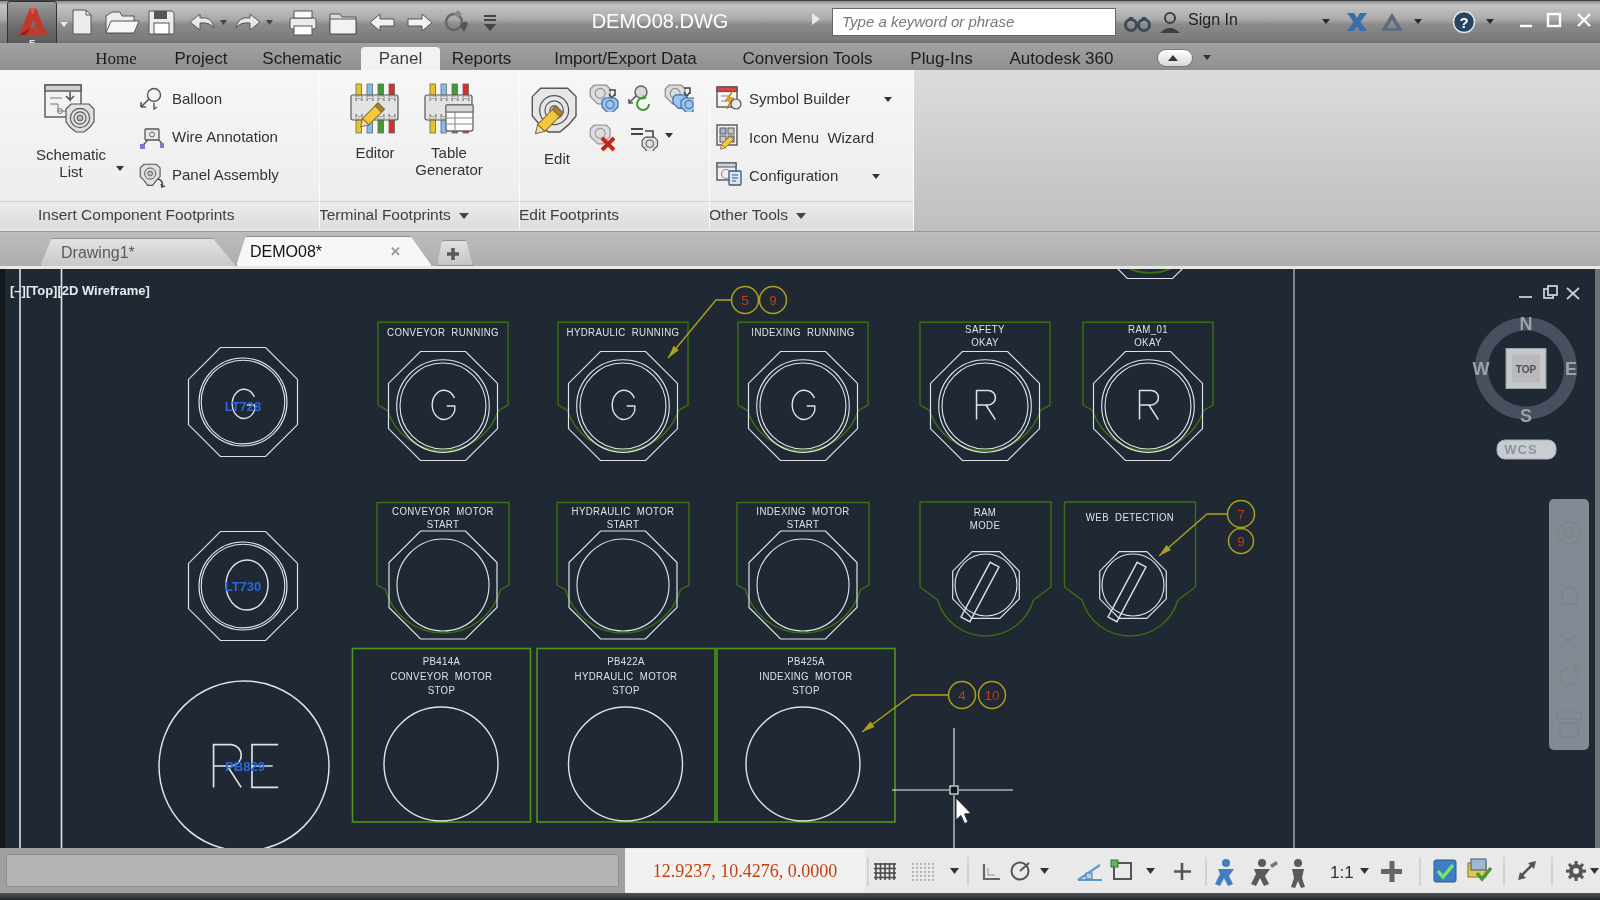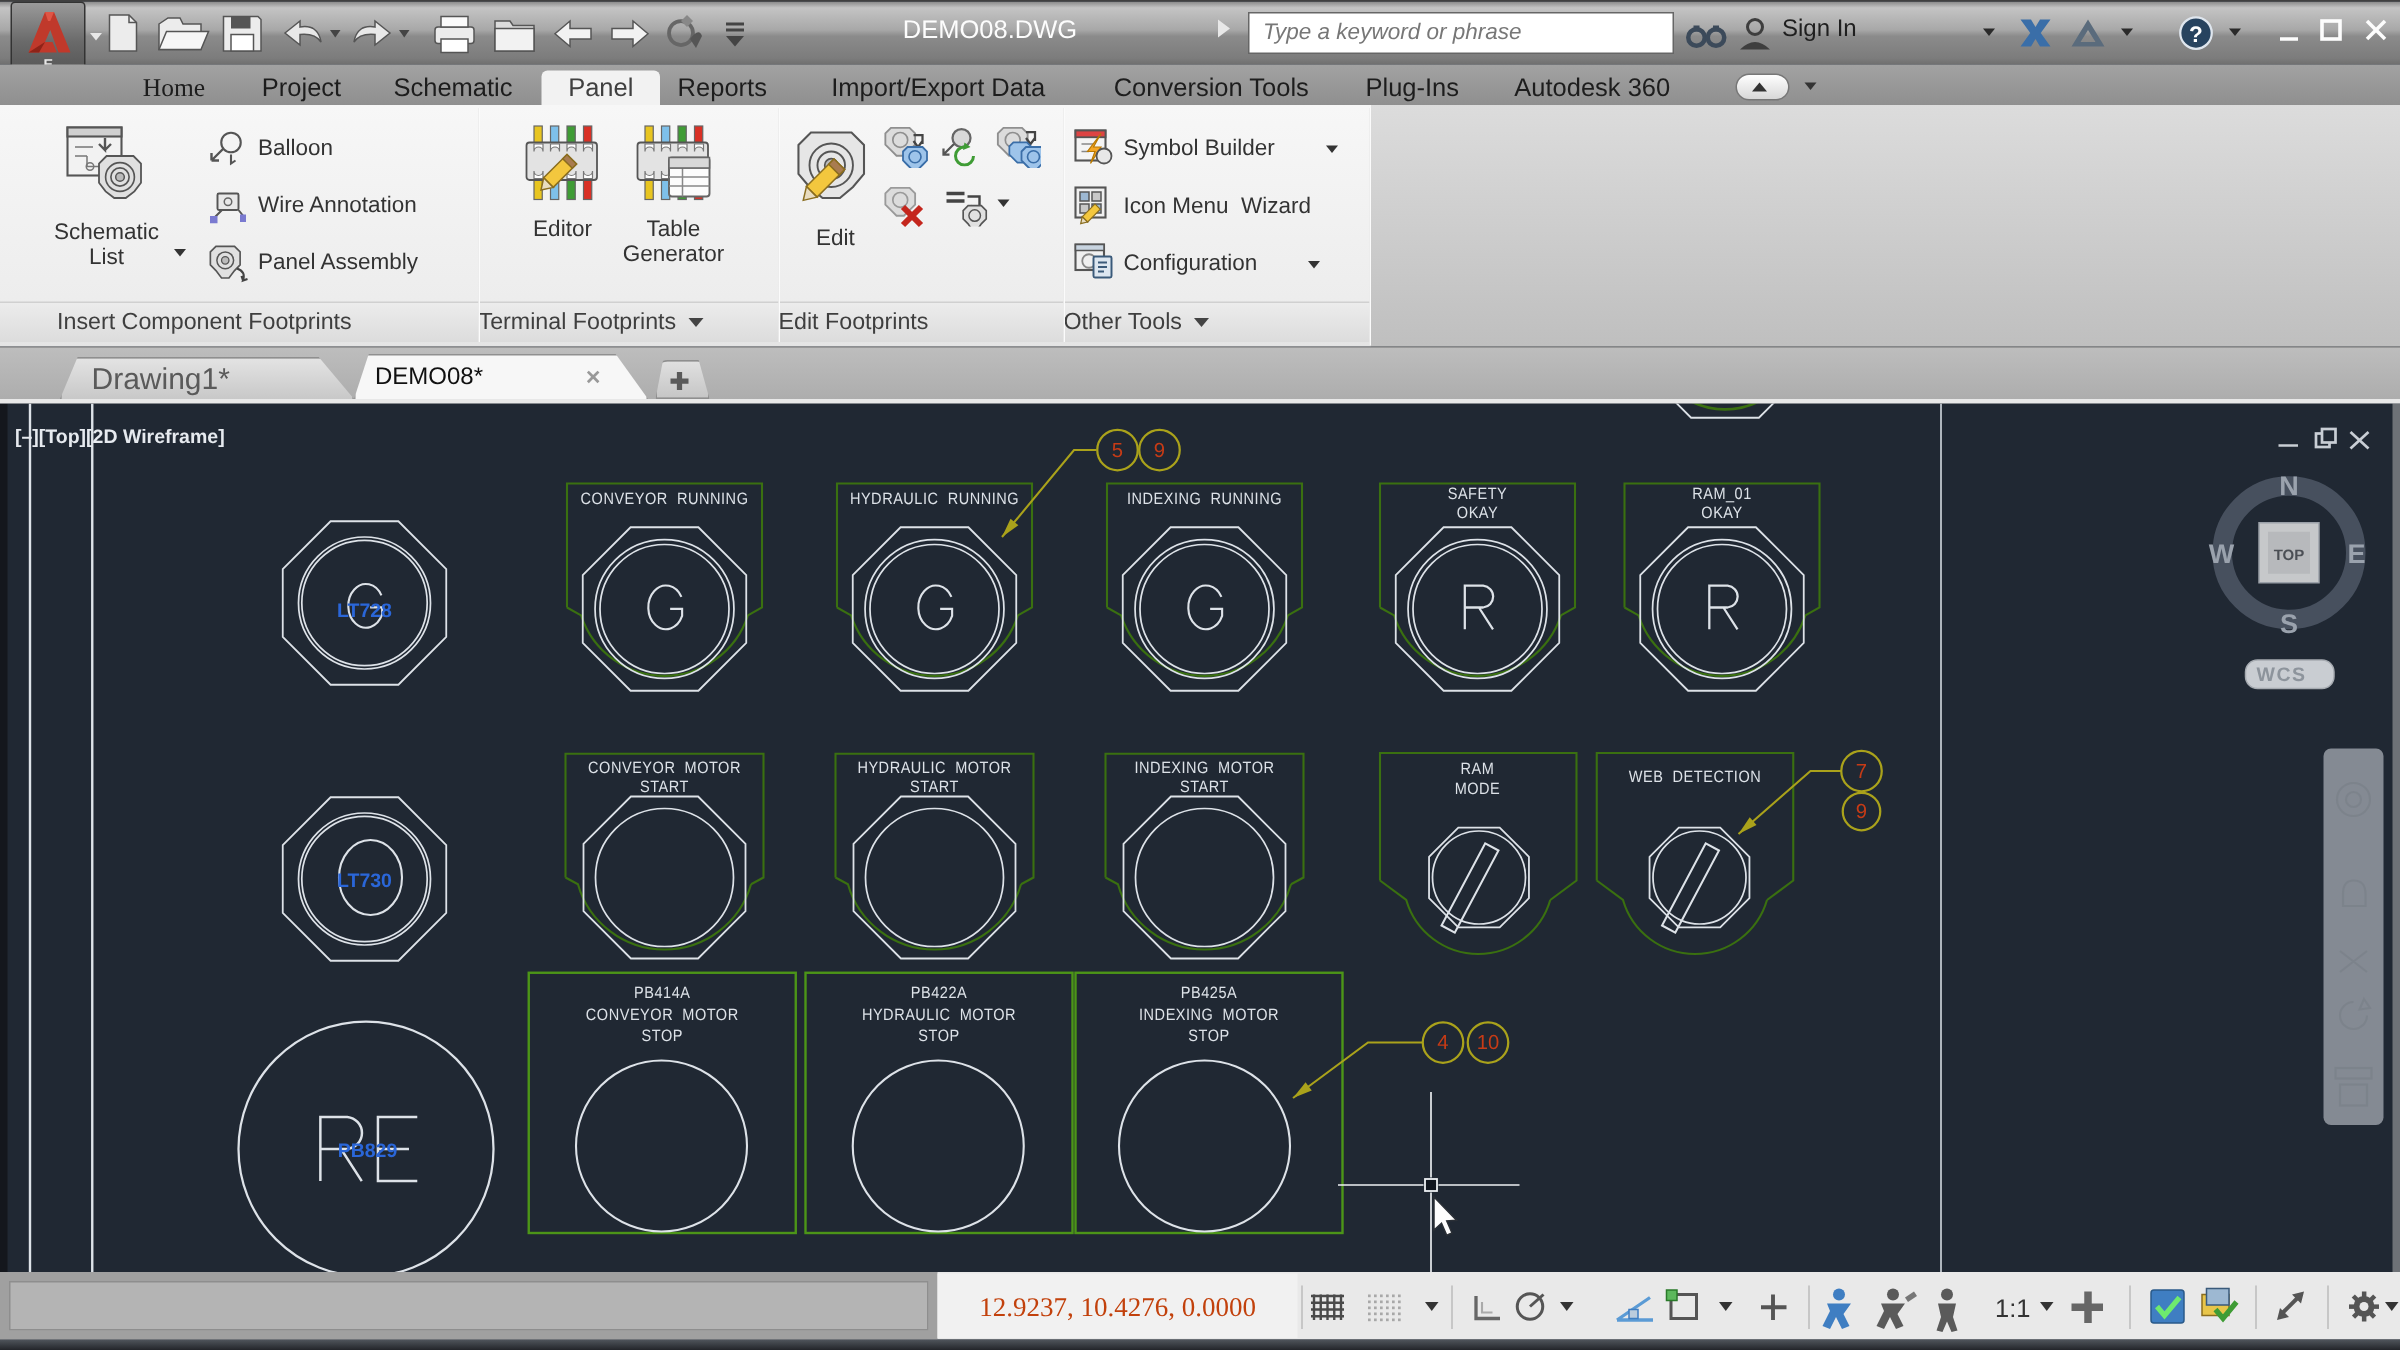--- a/index.html
+++ b/index.html
@@ -209,21 +209,21 @@
     <path d="M 266 8 L 276 8 L 278 11 L 292 11 L 292 28 L 266 28 Z" fill="#dcdcdc" stroke="#555"></path>
     <rect x="266" y="13" width="26" height="15" fill="#f2f2f2" stroke="#555"></rect>
     <path d="M 306 16.5 L 316 8 L 316 13 L 330 13 L 330 20 L 316 20 L 316 25 Z" fill="#f2f2f2" stroke="#555" stroke-width="1"></path>
     <path d="M 368 16.5 L 358 8 L 358 13 L 344 13 L 344 20 L 358 20 L 358 25 Z" fill="#f2f2f2" stroke="#555" stroke-width="1"></path>
     <circle cx="390" cy="16" r="8" fill="none" stroke="#666" stroke-width="2.5"></circle>
     <path d="M 390 8 l 4 -4 l 4 4 l -4 4 Z" fill="#888"></path>
     <path d="M 396 20 q 6 -8 8 -2 l -4 8 Z" fill="#555"></path>
     <path d="M 420 10 l 12 0 M 420 14 l 12 0" stroke="#444" stroke-width="2"></path>
     <path d="M 420 18 l 12 0 l -6 7 z" fill="#444"></path>
   </svg>
-<div class="abs" style="left:560px;top:10px;width:200px;text-align:center;font-size:17px;color:#fdfdfd;">DEMO08.DWG</div>
+<div class="abs" style="left:560px;top:10px;width:200px;text-align:center;font-size:20px;color:#fdfdfd;">DEMO08.DWG</div>
 <div class="abs" style="left:812px;top:13px;width:0;height:0;border-top:6px solid transparent;border-bottom:6px solid transparent;border-left:8px solid #e8e8e8;"></div>
 <div class="abs" style="left:832px;top:8px;width:284px;height:28px;background:#fff;border:1px solid #666;font-style:italic;color:#777;font-size:15px;line-height:26px;padding-left:9px;">Type a keyword or phrase</div>
 <svg class="abs" style="left:1124px;top:12px" width="28" height="20">
     <circle cx="7" cy="13" r="5.5" fill="none" stroke="#3c4a5a" stroke-width="3"></circle>
     <circle cx="20" cy="13" r="5.5" fill="none" stroke="#3c4a5a" stroke-width="3"></circle>
     <path d="M 5 5 L 9 5 L 9 9 L 5 9 Z M 18 5 L 22 5 L 22 9 L 18 9 Z" fill="#3c4a5a"></path>
   </svg>
 <svg class="abs" style="left:1158px;top:10px" width="24" height="24">
     <circle cx="12" cy="8" r="5" fill="none" stroke="#3e3e3e" stroke-width="2"></circle>
     <path d="M 2 23 q 10 -10 20 0 Z" fill="#3e3e3e"></path>
@@ -445,21 +445,21 @@
     <rect x="1" y="1" width="19" height="17" fill="#f0f0f0" stroke="#555" stroke-width="1.4"></rect>
     <rect x="1" y="1" width="19" height="4" fill="#c8d4e0" stroke="#555" stroke-width="1"></rect>
     <circle cx="10" cy="12" r="4.5" fill="none" stroke="#888" stroke-width="1.2"></circle>
     <rect x="13" y="9" width="12" height="14" rx="1" fill="#dce6f0" stroke="#3a5a7a" stroke-width="1.3"></rect>
     <path d="M 16 13 h 6 m -6 3 h 6 m -6 3 h 4" stroke="#3a5a7a" stroke-width="1.2"></path>
   </svg>
 <div class="blabel" style="left:749px;top:167px;">Configuration</div>
 <div class="ddown abs" style="left:872px;top:174px;"></div>
 <div class="abs" id="filetabs"></div>
 <div class="abs" id="whitestrip"></div>
-<div class="abs" style="left:40px;top:238px;width:196px;height:28px;background:linear-gradient(#e3e3e3,#c8c8c8);border:1px solid #8f8f8f;border-bottom:none;border-radius:10px 10px 0 0;clip-path:polygon(0 100%,6% 0,88% 0,100% 100%);font-size:20px;color:#5a5a5a;line-height:28px;padding-left:20px;">Drawing1*</div>
+<div class="abs" style="left:40px;top:238px;width:196px;height:28px;background:linear-gradient(#e3e3e3,#c8c8c8);border:1px solid #8f8f8f;border-bottom:none;border-radius:10px 10px 0 0;clip-path:polygon(0 100%,6% 0,88% 0,100% 100%);font-size:16px;color:#5a5a5a;line-height:28px;padding-left:20px;">Drawing1*</div>
 <div class="abs" style="left:236px;top:236px;width:196px;height:30px;background:#f7f7f7;border:1px solid #909090;border-bottom:none;border-radius:10px 10px 0 0;clip-path:polygon(0 100%,5% 0,89% 0,100% 100%);font-size:16px;color:#111;line-height:30px;padding-left:13px;">DEMO08*</div>
 <div class="abs" style="left:390px;top:244px;font-size:13px;color:#999;font-weight:bold;">✕</div>
 <div class="abs" style="left:437px;top:240px;width:36px;height:26px;background:linear-gradient(#e0e0e0,#c6c6c6);border:1px solid #8f8f8f;border-radius:8px 8px 0 0;clip-path:polygon(0 100%,14% 0,80% 0,100% 100%);"></div>
 <svg class="abs" style="left:445px;top:246px" width="16" height="16">
     <path d="M 8 2 L 8 14 M 2 8 L 14 8" stroke="#5a5a5a" stroke-width="3.5"></path>
   </svg>
 <div class="abs" id="statusbar"></div>
 <div class="abs" id="cmdline">
     <div id="cmdbox"></div>
   </div>

